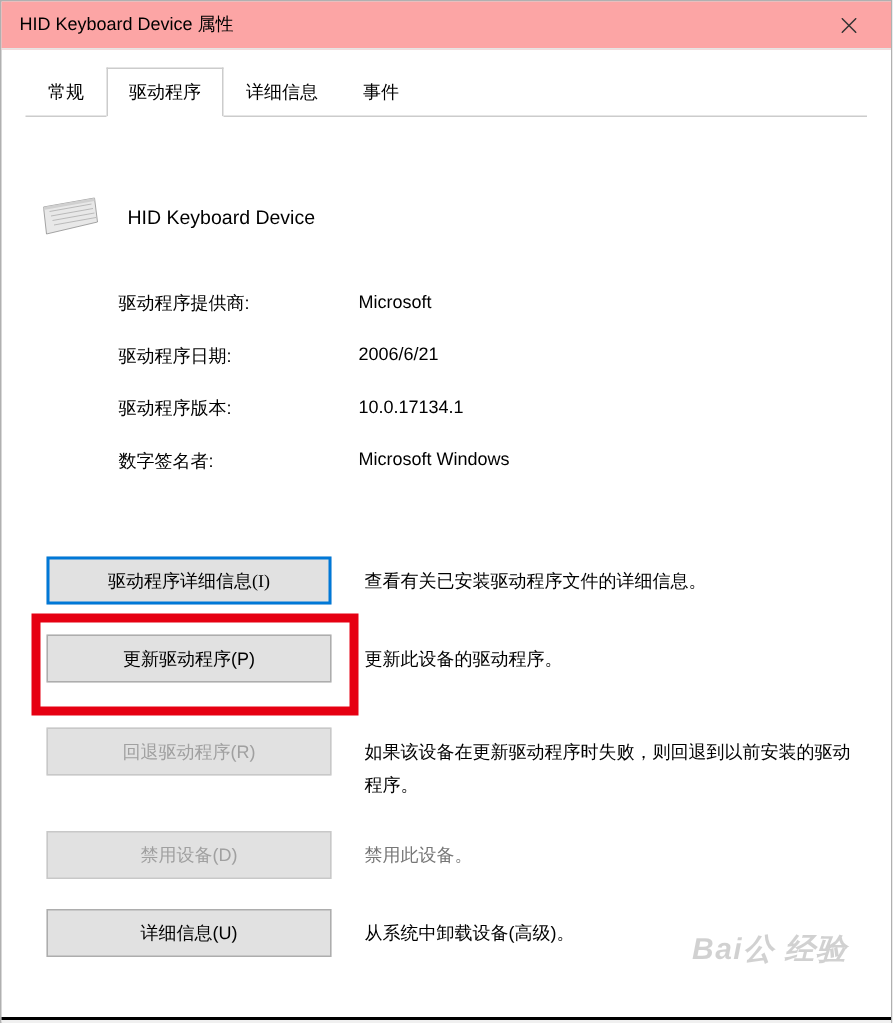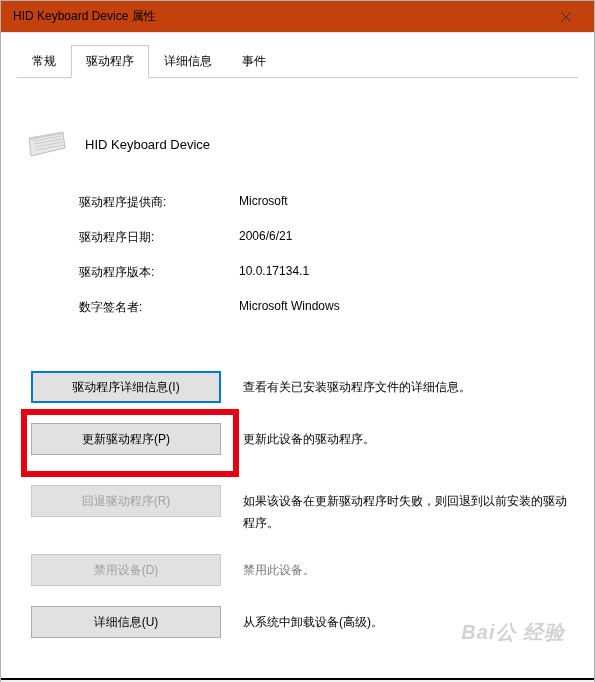--- a/index.html
+++ b/index.html
@@ -1,35 +1,35 @@
 <!DOCTYPE html>
 <html><head>
   <meta charset="utf-8">
   <style>
     * { margin: 0; padding: 0; box-sizing: border-box; }
     body { font-family: "Microsoft YaHei", "Segoe UI", sans-serif; font-size: 12px; background: #fff; width: 595px; height: 682px; overflow: hidden; }
     .window { width: 595px; height: 682px; border: 1px solid #b0b0b0; display: flex; flex-direction: column; }
-    .titlebar { height: 32px; display: flex; align-items: center; padding: 0 8px 0 12px; background: #c2410c; border-bottom: 1px solid #e5e5e5; }
+    .titlebar { height: 32px; display: flex; align-items: center; padding: 0 8px 0 12px; background: #fca5a5; border-bottom: 1px solid #e5e5e5; }
     .titlebar-text { flex: 1; font-size: 12px; color: #000; }
     .close-btn { width: 40px; height: 32px; display: flex; align-items: center; justify-content: center; cursor: pointer; font-size: 14px; color: #333; }
     .content { flex: 1; padding: 12px 16px 10px 16px; display: flex; flex-direction: column; justify-content: flex-end; }
     .tabs { display: flex; border-bottom: 1px solid #ccc; margin-bottom: 0; }
     .tab { padding: 7px 14px; font-size: 12px; color: #000; cursor: pointer; border: 1px solid transparent; border-bottom: none; margin-bottom: -1px; }
     .tab.active { border: 1px solid #ccc; border-bottom: 1px solid #fff; background: #fff; }
     .tab-content { flex: 1; padding: 20px 8px 10px 8px; }
     .device-header { display: flex; align-items: center; gap: 18px; margin-bottom: 36px; padding-left: 2px; margin-top: 32px; }
     .device-icon { width: 40px; height: 28px; }
     .device-name { font-size: 13px; color: #000; }
     .info-grid { margin-left: 54px; margin-bottom: 55px; }
     .info-row { display: flex; margin-bottom: 18px; }
     .info-label { width: 160px; font-size: 12px; color: #000; }
     .info-value { font-size: 12px; color: #000; }
     .action-row { display: flex; align-items: flex-start; gap: 22px; margin-bottom: 20px; padding-left: 6px; position: relative; }
     .action-btn { width: 190px; height: 32px; border: 1px solid #adadad; background: #e1e1e1; font-size: 12px; font-family: inherit; cursor: pointer; color: #000; }
-    .action-btn.focused { border: 2px solid #0078d7; background: #e1e1e1; }
+    .action-btn.focused { border: 2px solid #0078d7; background: #e1e1e1; font-family: Liberation Serif, serif; }
     .action-btn:disabled { color: #a0a0a0; cursor: default; background: #e1e1e1; border: 1px solid #c8c8c8; }
     .action-desc { flex: 1; font-size: 12px; color: #000; line-height: 1.8; padding-top: 6px; }
     .action-desc.disabled { color: #777; }
     .highlight-box { position: absolute; border: 6px solid #e60012; left: -4px; top: -14px; width: 218px; height: 68px; pointer-events: none; }
     .footer { display: flex; justify-content: flex-end; gap: 24px; padding: 12px 8px; background: #f0f0f0; border-top: 2px solid #000000; }
     .footer-btn { width: 100px; height: 28px; border: 1px solid #adadad; background: #e1e1e1; font-size: 12px; font-family: inherit; cursor: pointer; }
     .watermark { position: absolute; right: 30px; bottom: 36px; font-size: 20px; font-weight: bold; font-style: italic; color: rgba(0,0,0,0.18); letter-spacing: 1px; }
     .watermark-sub { position: absolute; right: 30px; bottom: 36px; font-size: 10px; color: rgba(0,0,0,0.15); }
   </style>
 </head>

